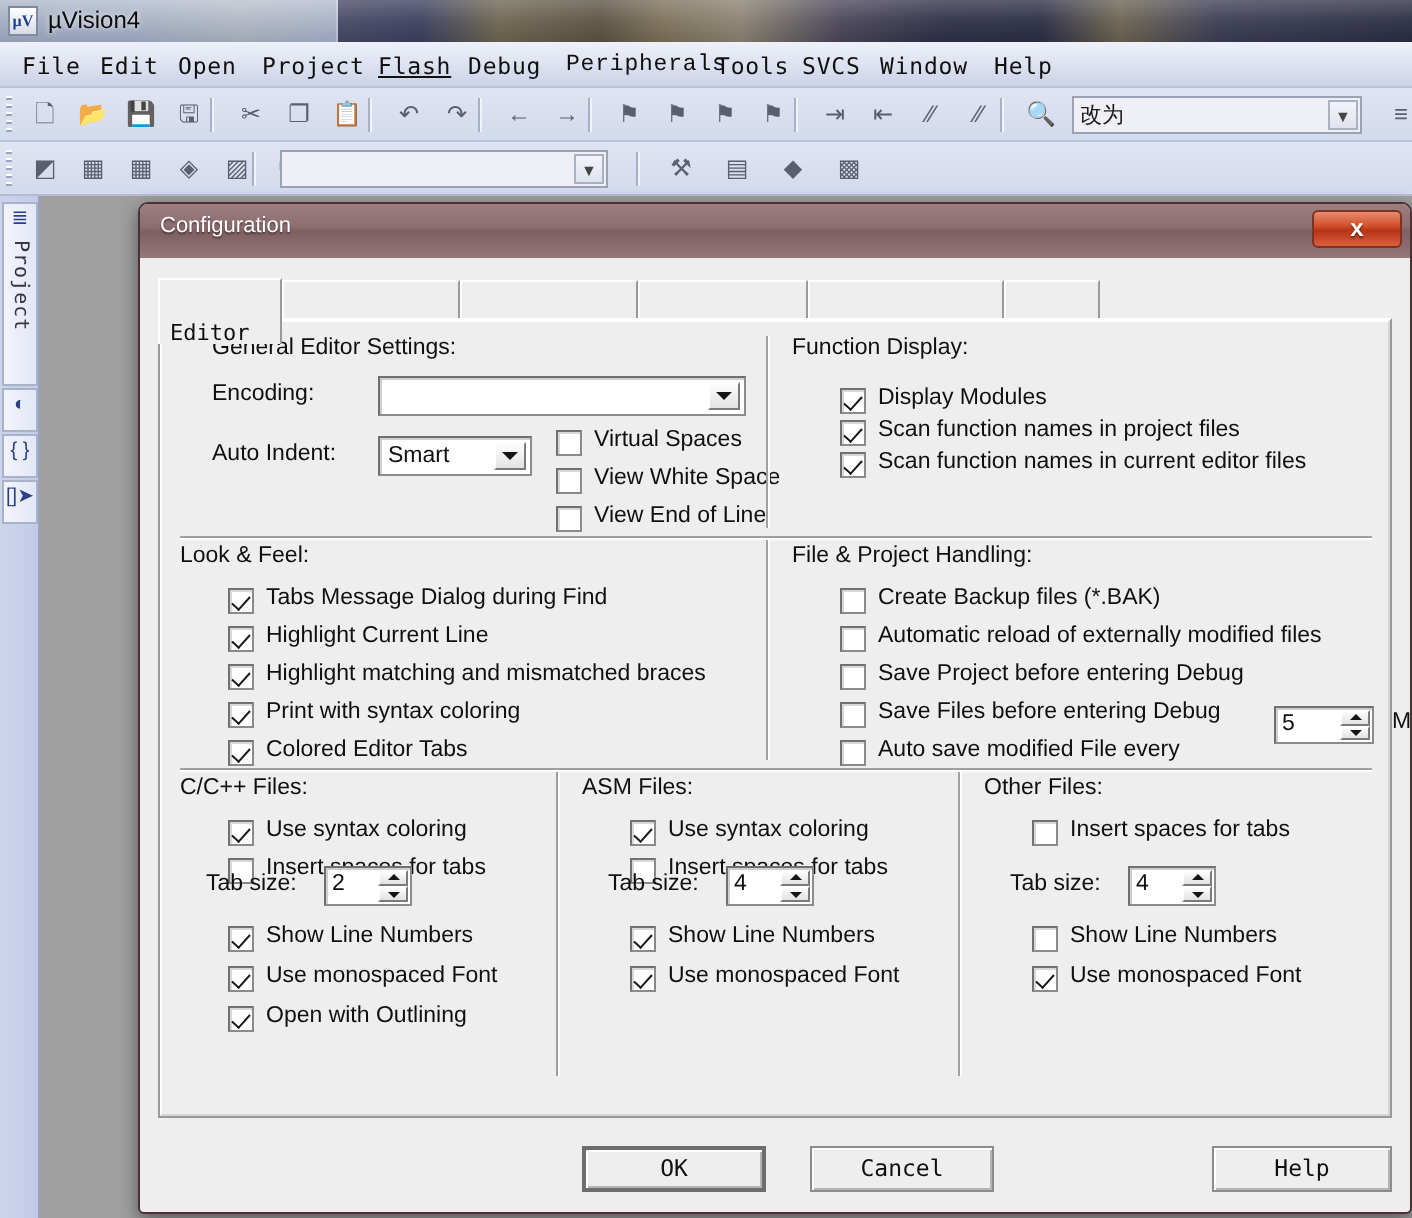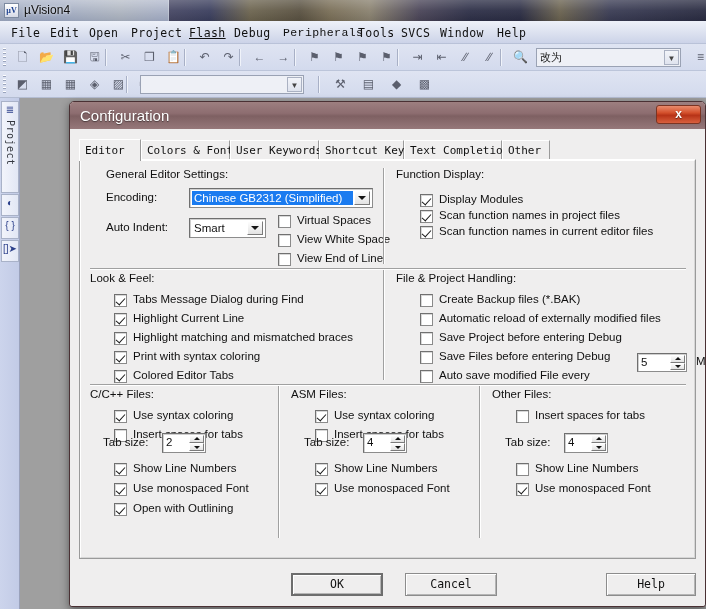--- a/index.html
+++ b/index.html
@@ -189,21 +189,21 @@
   }
   #dlg-titlebar {
     position: absolute; left: 0; top: 0; right: 0;
     height: 27px;
     background: linear-gradient(180deg,#9d7f80 0%, #8d6d70 42%, #7e6062 52%, #96787a 100%);
     border-radius: 4px 4px 0 0;
     border-bottom: 1px solid #6d5456;
   }
   #dlg-title {
     position: absolute; left: 10px; top: 5px;
-    font-size: 15px; color: #ffffff;
+    font-size: 11px; color: #ffffff;
     font-family: "Liberation Sans", sans-serif;
     text-shadow: 0 1px 1px rgba(0,0,0,0.45);
   }
   #dlg-close {
     position: absolute; right: 4px; top: 3px;
     width: 45px; height: 19px;
     background: linear-gradient(180deg,#e98b6d 0%, #d4502c 40%, #b73317 55%, #d9603e 100%);
     border: 1px solid #7b3423;
     border-radius: 3px;
     box-sizing: border-box;
@@ -232,21 +232,21 @@
     height: 20px;
     background: #efeeee;
     border-left: 1px solid #ffffff;
     border-top: 1px solid #ffffff;
     border-right: 1px solid #9a9a9a;
     box-sizing: border-box;
     font-family: "DejaVu Sans Mono", monospace;
     font-size: 11px;
     color: #101010;
     line-height: 19px;
-    padding: 0 5px;
+    padding: 16px 5px;
     white-space: nowrap;
     cursor: default;
   }
   .tab.selected {
     top: -1px;
     height: 22px;
     line-height: 21px;
     background: #efeeee;
     z-index: 4;
   }
@@ -545,21 +545,20 @@
           <div class="tab" style="left: 240px; width: 85px;">Shortcut Keys</div>
           <div class="tab" style="left: 325px; width: 98px;">Text Completion</div>
           <div class="tab" style="left: 423px; width: 48px;">Other</div>
         </div>
       <div id="tab-panel">
 
         <div class="group" style="left:10px; top:8px; width:290px; height:94px;margin-left:16px;">
           <div class="group-title" style="left:0; top:0;">General Editor Settings:</div>
           <div class="lbl" style="left:0; top:23px;">Encoding:</div>
           <div class="combo focused" style="left:83px; top:20px; width:184px; height:20px;">
-            <div class="combo-text">Chinese GB2312 (Simplified)</div>
             <div class="combo-arrow"></div>
           </div>
           <div class="lbl" style="left:0; top:53px;">Auto Indent:</div>
           <div class="combo" style="left:83px; top:50px; width:77px; height:20px;">
             <div class="combo-text">Smart</div>
             <div class="combo-arrow"></div>
           </div>
           <div id="general-checks">
               <div class="cb-row" style="left: 172px; top: 46px;">
                 <div class="cb-box"></div>

